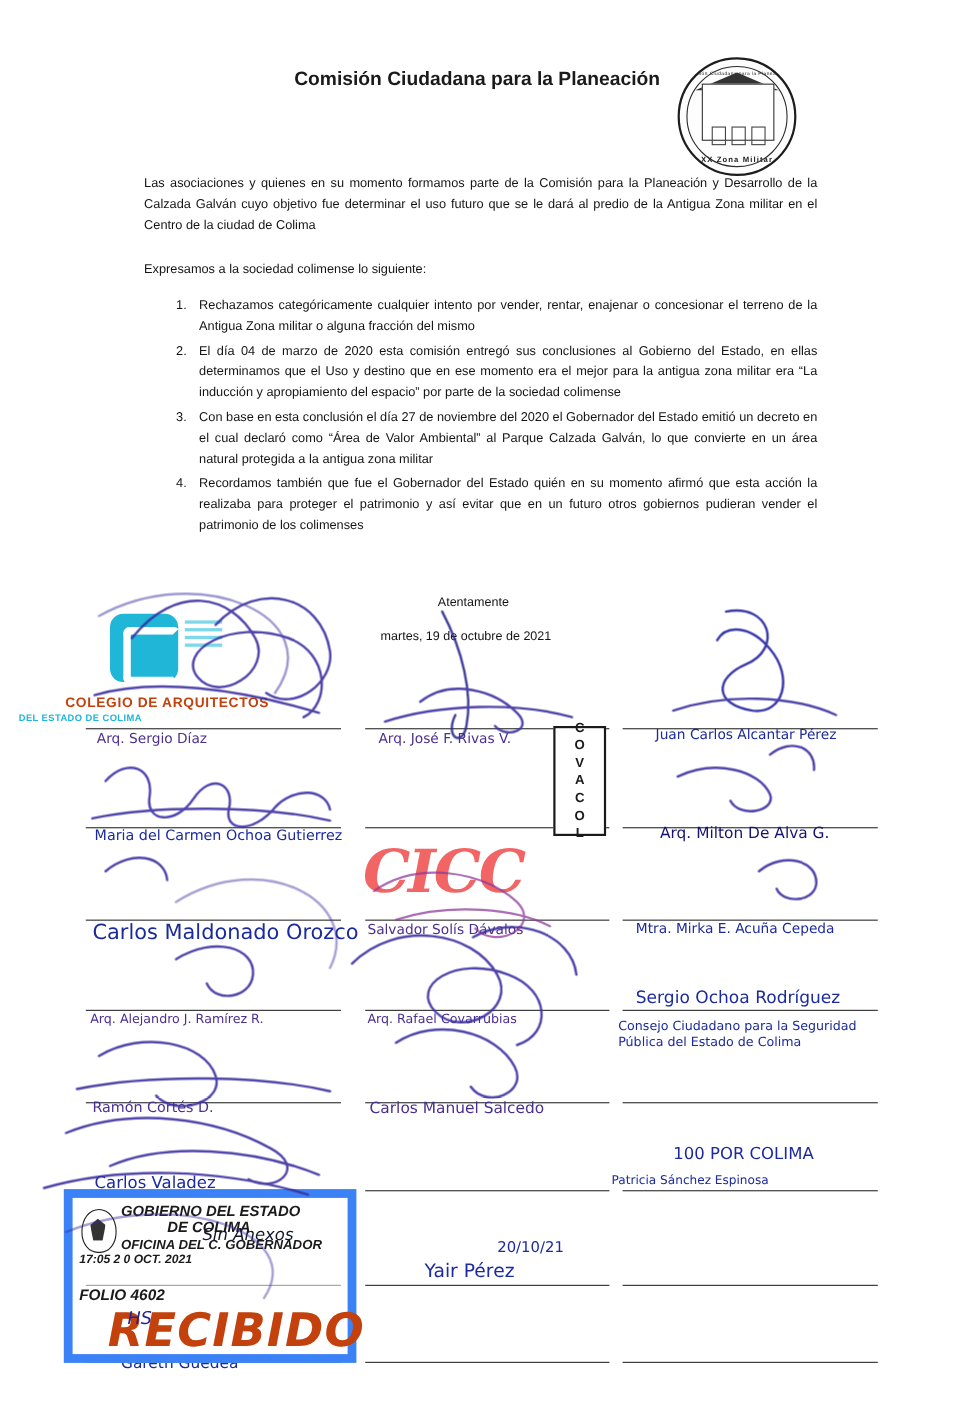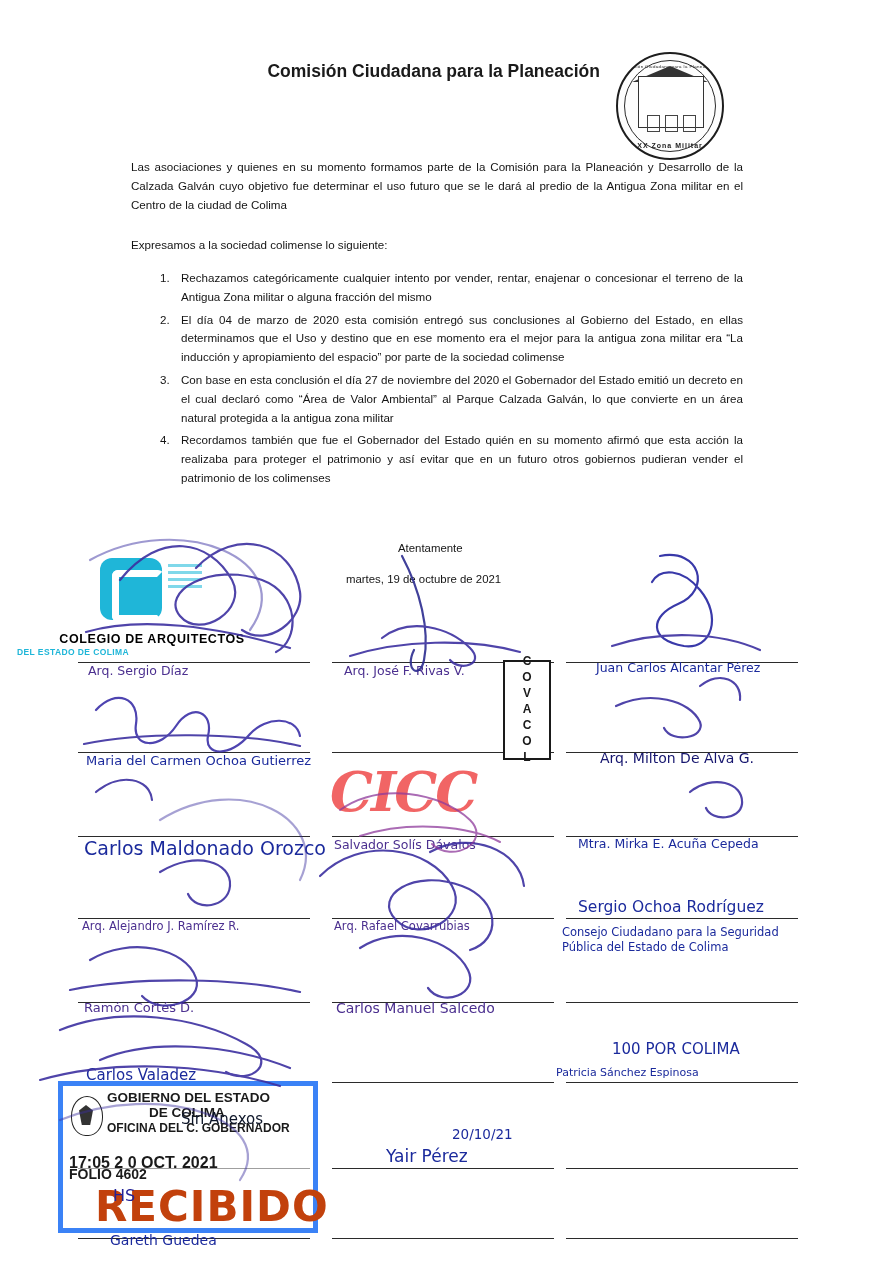--- a/index.html
+++ b/index.html
@@ -196,21 +196,21 @@
     margin-bottom: 4px;
     background: #7fd8ea;
   }
   .arq-text1 {
     position: absolute;
     left: -55px; top: 74px;
     width: 270px;
     text-align: center;
     font-size: 12.5px;
     letter-spacing: .6px;
-    color: #000000;
+    color: #c2410c;
     font-weight: bold;
   }
   .arq-text2 {
     position: absolute;
     left: -55px; top: 89px;
     width: 230px;
     font-size: 8.5px;
     letter-spacing: .4px;
     color: #1fb6d8;
     font-weight: bold;
@@ -255,22 +255,23 @@
     font-family: "DejaVu Serif", serif;
   }
 
   
   .recibido {
     position: absolute;
     left: 58px;
     top: 1081px;
     width: 250px;
     height: 142px;
-    border: 5px solid #3b82f6;
+    border: 8px solid #3b82f6;
     background: rgba(255,255,255,.55);
+    font-style: italic;
   }
   .recibido .crest {
     position: absolute;
     left: 8px; top: 10px;
     width: 30px; height: 38px;
     border: 1.5px solid #222;
     border-radius: 50% 50% 46% 46%;
     background: #fff;
   }
   .recibido .crest:after {
@@ -284,21 +285,21 @@
   .rec-l1, .rec-l2, .rec-l3, .rec-l4, .rec-l5, .rec-l6 {
     position: absolute;
     left: 44px;
     font-weight: bold;
     color: #1a1a1a;
     white-space: nowrap;
   }
   .rec-l1 { top: 4px;  font-size: 13.5px; }
   .rec-l2 { top: 19px; font-size: 13.5px; left: 86px; }
   .rec-l3 { top: 35px; font-size: 12px; }
-  .rec-l4 { top: 68px; font-size: 16px; left: 6px; }
+  .rec-l4 { top: 50px; font-size: 11px; left: 6px; }
   .rec-l5 { top: 80px; font-size: 14px; left: 6px; }
   .rec-big {
     position: absolute;
     left: 4px;
     top: 96px;
     font-size: 42px;
     font-weight: bold;
     letter-spacing: 1px;
     color: #c2410c;
     font-family: "DejaVu Sans", sans-serif;

